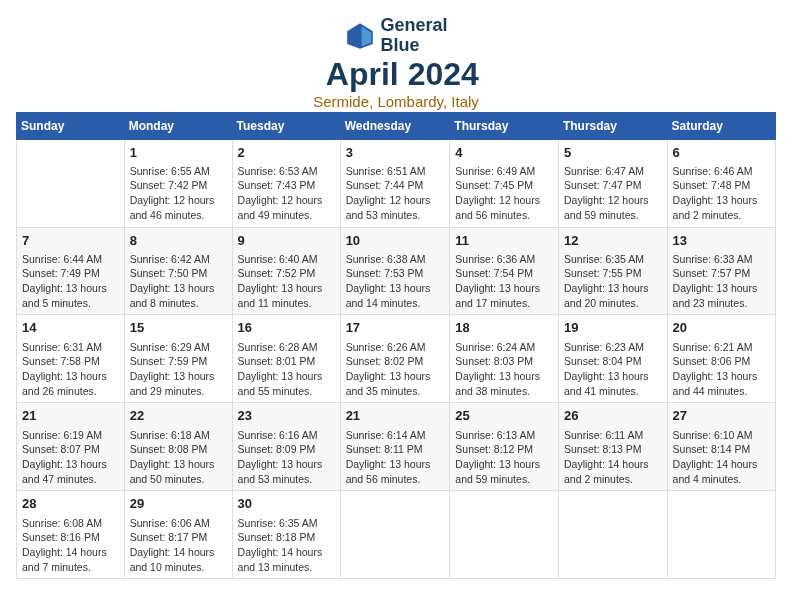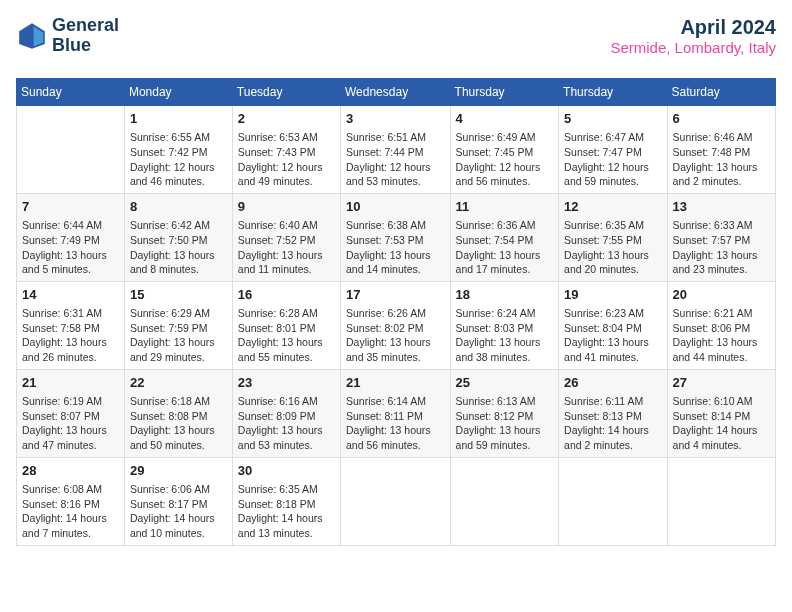--- a/index.html
+++ b/index.html
@@ -7,21 +7,22 @@
       font-family: Arial, sans-serif;
       background: #fff;
       width: 792px;
       min-height: 612px;
       padding: 16px;
     }
     .header-area {
       display: flex;
       justify-content: space-between;
       align-items: center;
-      margin-bottom: 22px;
+      margin-bottom: 2px;
+      flex-direction: column;
     }
     .logo {
       display: flex;
       align-items: center;
       gap: 4px;
     }
     .logo-text {
       font-size: 18px;
       font-weight: bold;
       color: #1a3a5c;
@@ -31,42 +32,42 @@
       display: block;
     }
     .logo-icon {
       width: 32px;
       height: 32px;
     }
     .title-area {
       text-align: right;
     }
     .month-title {
-      font-size: 20px;
+      font-size: 32px;
       font-weight: bold;
       color: #1a3a5c;
     }
     .location {
       font-size: 15px;
-      color: #ec4899;
+      color: #a16207;
     }
     table {
       width: 100%;
       border-collapse: collapse;
       font-size: 11px;
     }
     thead tr {
       background: #2a5caa;
       color: #fff;
     }
     thead th {
       padding: 6px 4px;
       text-align: left;
       font-size: 12px;
-      font-weight: normal;
+      font-weight: bold;
       border: 1px solid #2a5caa;
     }
     tbody tr {
       border-bottom: 1px solid #ccc;
     }
     tbody td {
       vertical-align: top;
       padding: 4px 5px;
       border: 1px solid #ddd;
       min-height: 70px;

